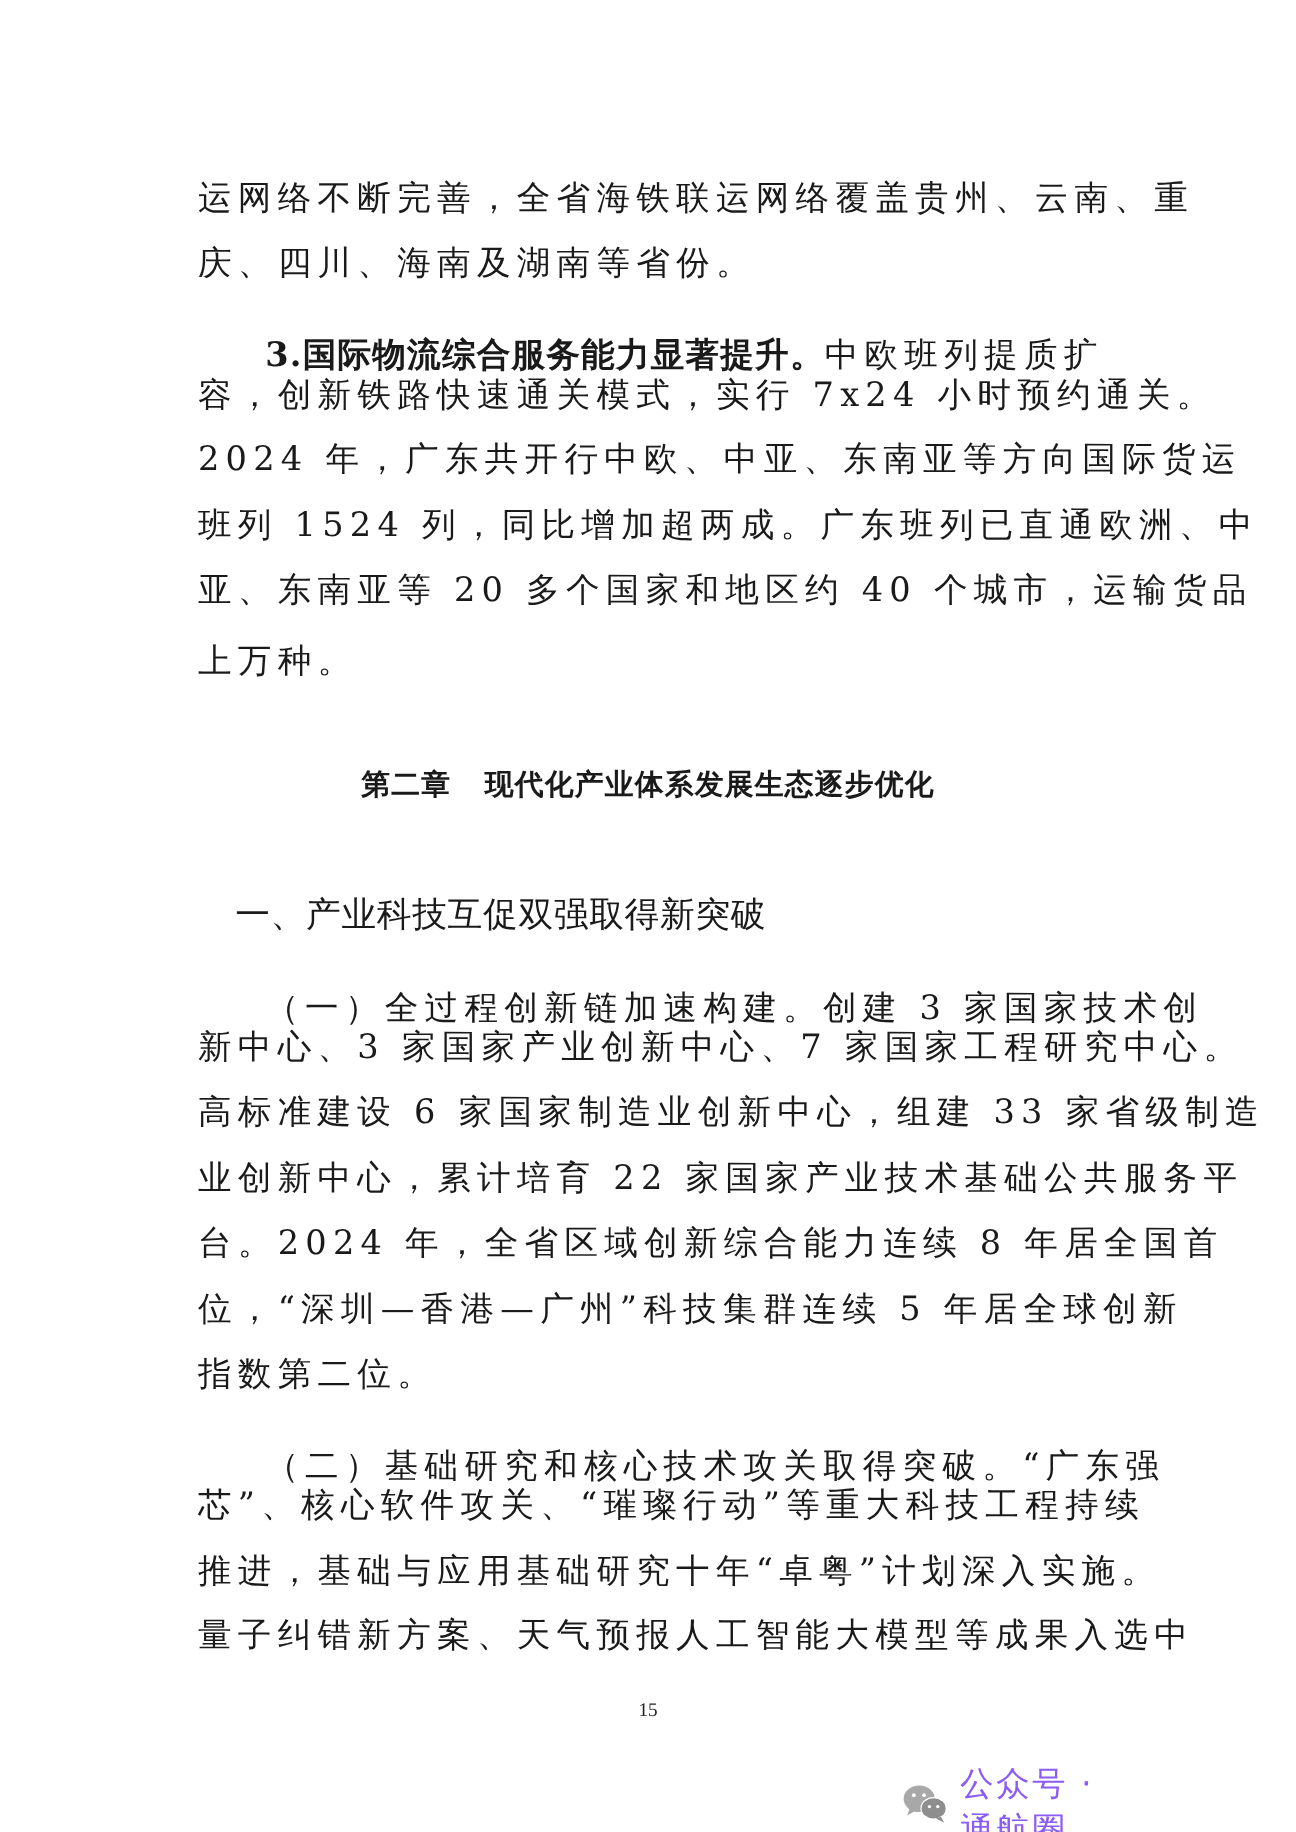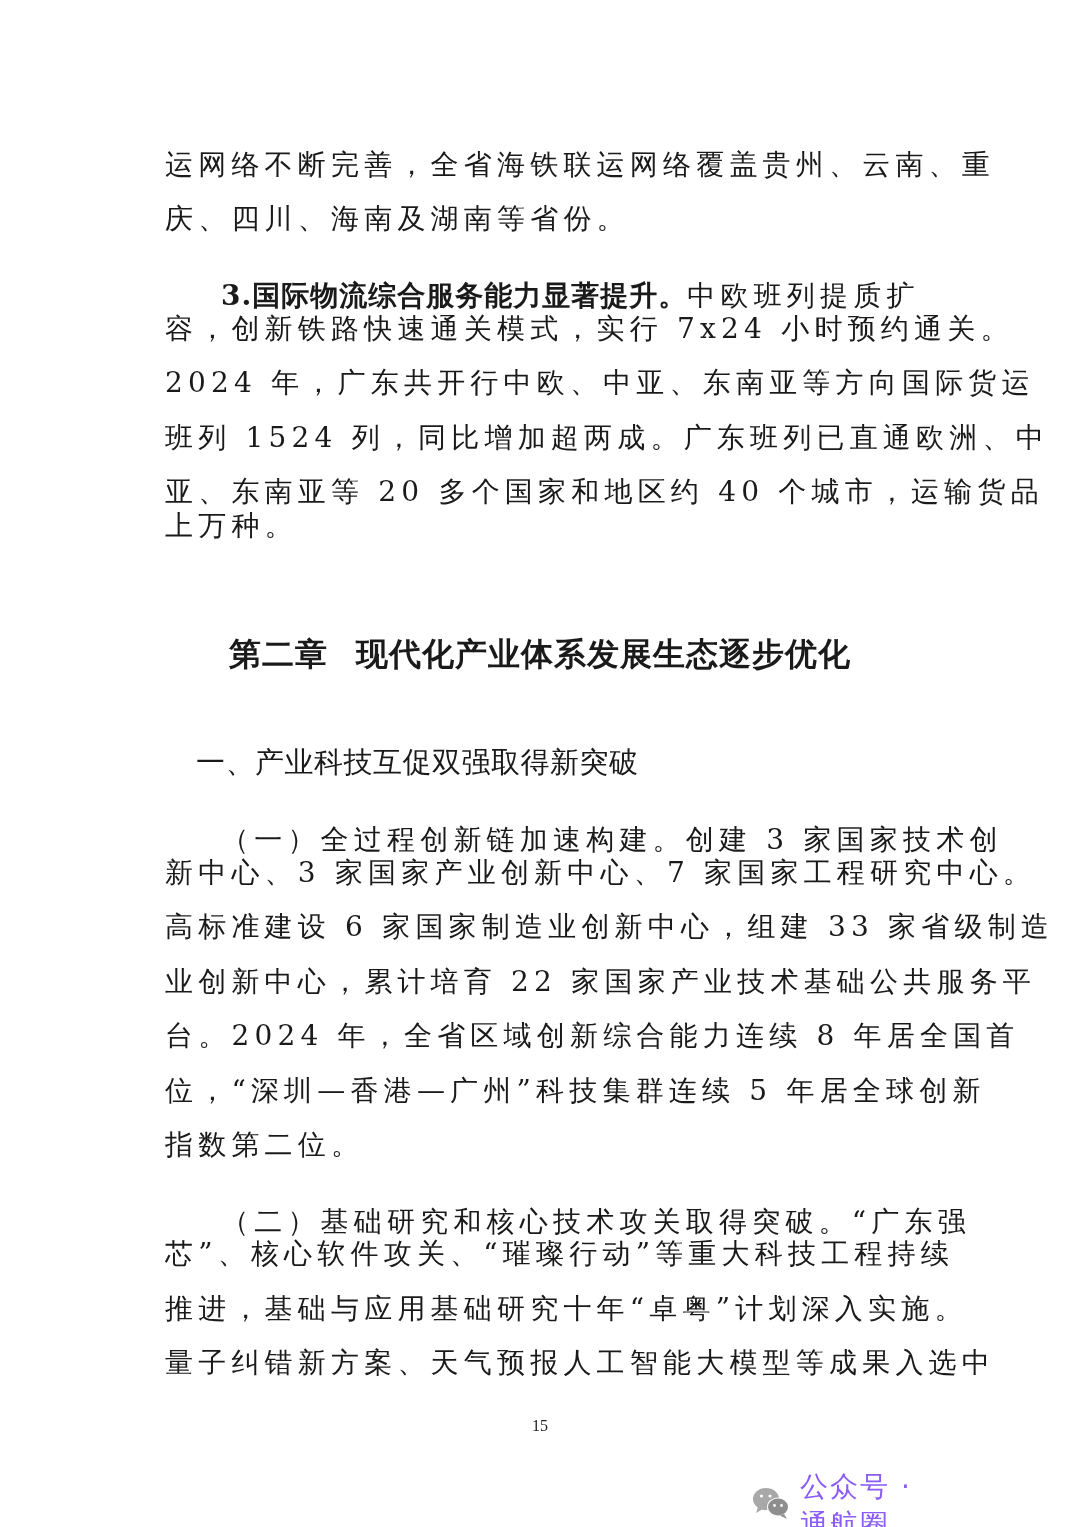--- a/index.html
+++ b/index.html
@@ -46,21 +46,21 @@
     .bold {
       font-weight: bold;
       letter-spacing: 1px;
     }
     .chapter-title {
       position: absolute;
       left: 0;
       width: 1080px;
       top: 636px;
       text-align: center;
-      font-size: 32px;
+      font-size: 24px;
       font-weight: bold;
       line-height: 36px;
       font-family: "DejaVu Serif", "Liberation Serif", serif;
       letter-spacing: 1px;
     }
     .chapter-title .gap {
       display: inline-block;
       width: 28px;
     }
     .section-title {
@@ -106,21 +106,21 @@
   <div class="line" style="top:147px;">运网络不断完善，全省海铁联运网络覆盖贵州、云南、重</div>
   <div class="line short" style="top:201px;">庆、四川、海南及湖南等省份。</div>
 
   <div class="line indent" style="top:256px;">
     <span class="bold">3.国际物流综合服务能力显著提升。</span><span>中欧班列提质扩</span>
   </div>
   <div class="line" style="top:311px;">容，创新铁路快速通关模式，实行 7x24 小时预约通关。</div>
   <div class="line" style="top:365px;">2024 年，广东共开行中欧、中亚、东南亚等方向国际货运</div>
   <div class="line" style="top:420px;">班列 1524 列，同比增加超两成。广东班列已直通欧洲、中</div>
   <div class="line" style="top:474px;">亚、东南亚等 20 多个国家和地区约 40 个城市，运输货品</div>
-  <div class="line short" style="top:508px;">上万种。</div>
+  <div class="line short" style="top:533px;">上万种。</div>
 
   <div class="chapter-title">
     <span>第二章</span><span class="gap"></span><span>现代化产业体系发展生态逐步优化</span>
   </div>
 
   <div class="section-title">一、产业科技互促双强取得新突破</div>
 
   <div class="line indent" style="top:800px;">（一）全过程创新链加速构建。创建 3 家国家技术创</div>
   <div class="line" style="top:855px;">新中心、3 家国家产业创新中心、7 家国家工程研究中心。</div>
   <div class="line" style="top:909px;">高标准建设 6 家国家制造业创新中心，组建 33 家省级制造</div>

